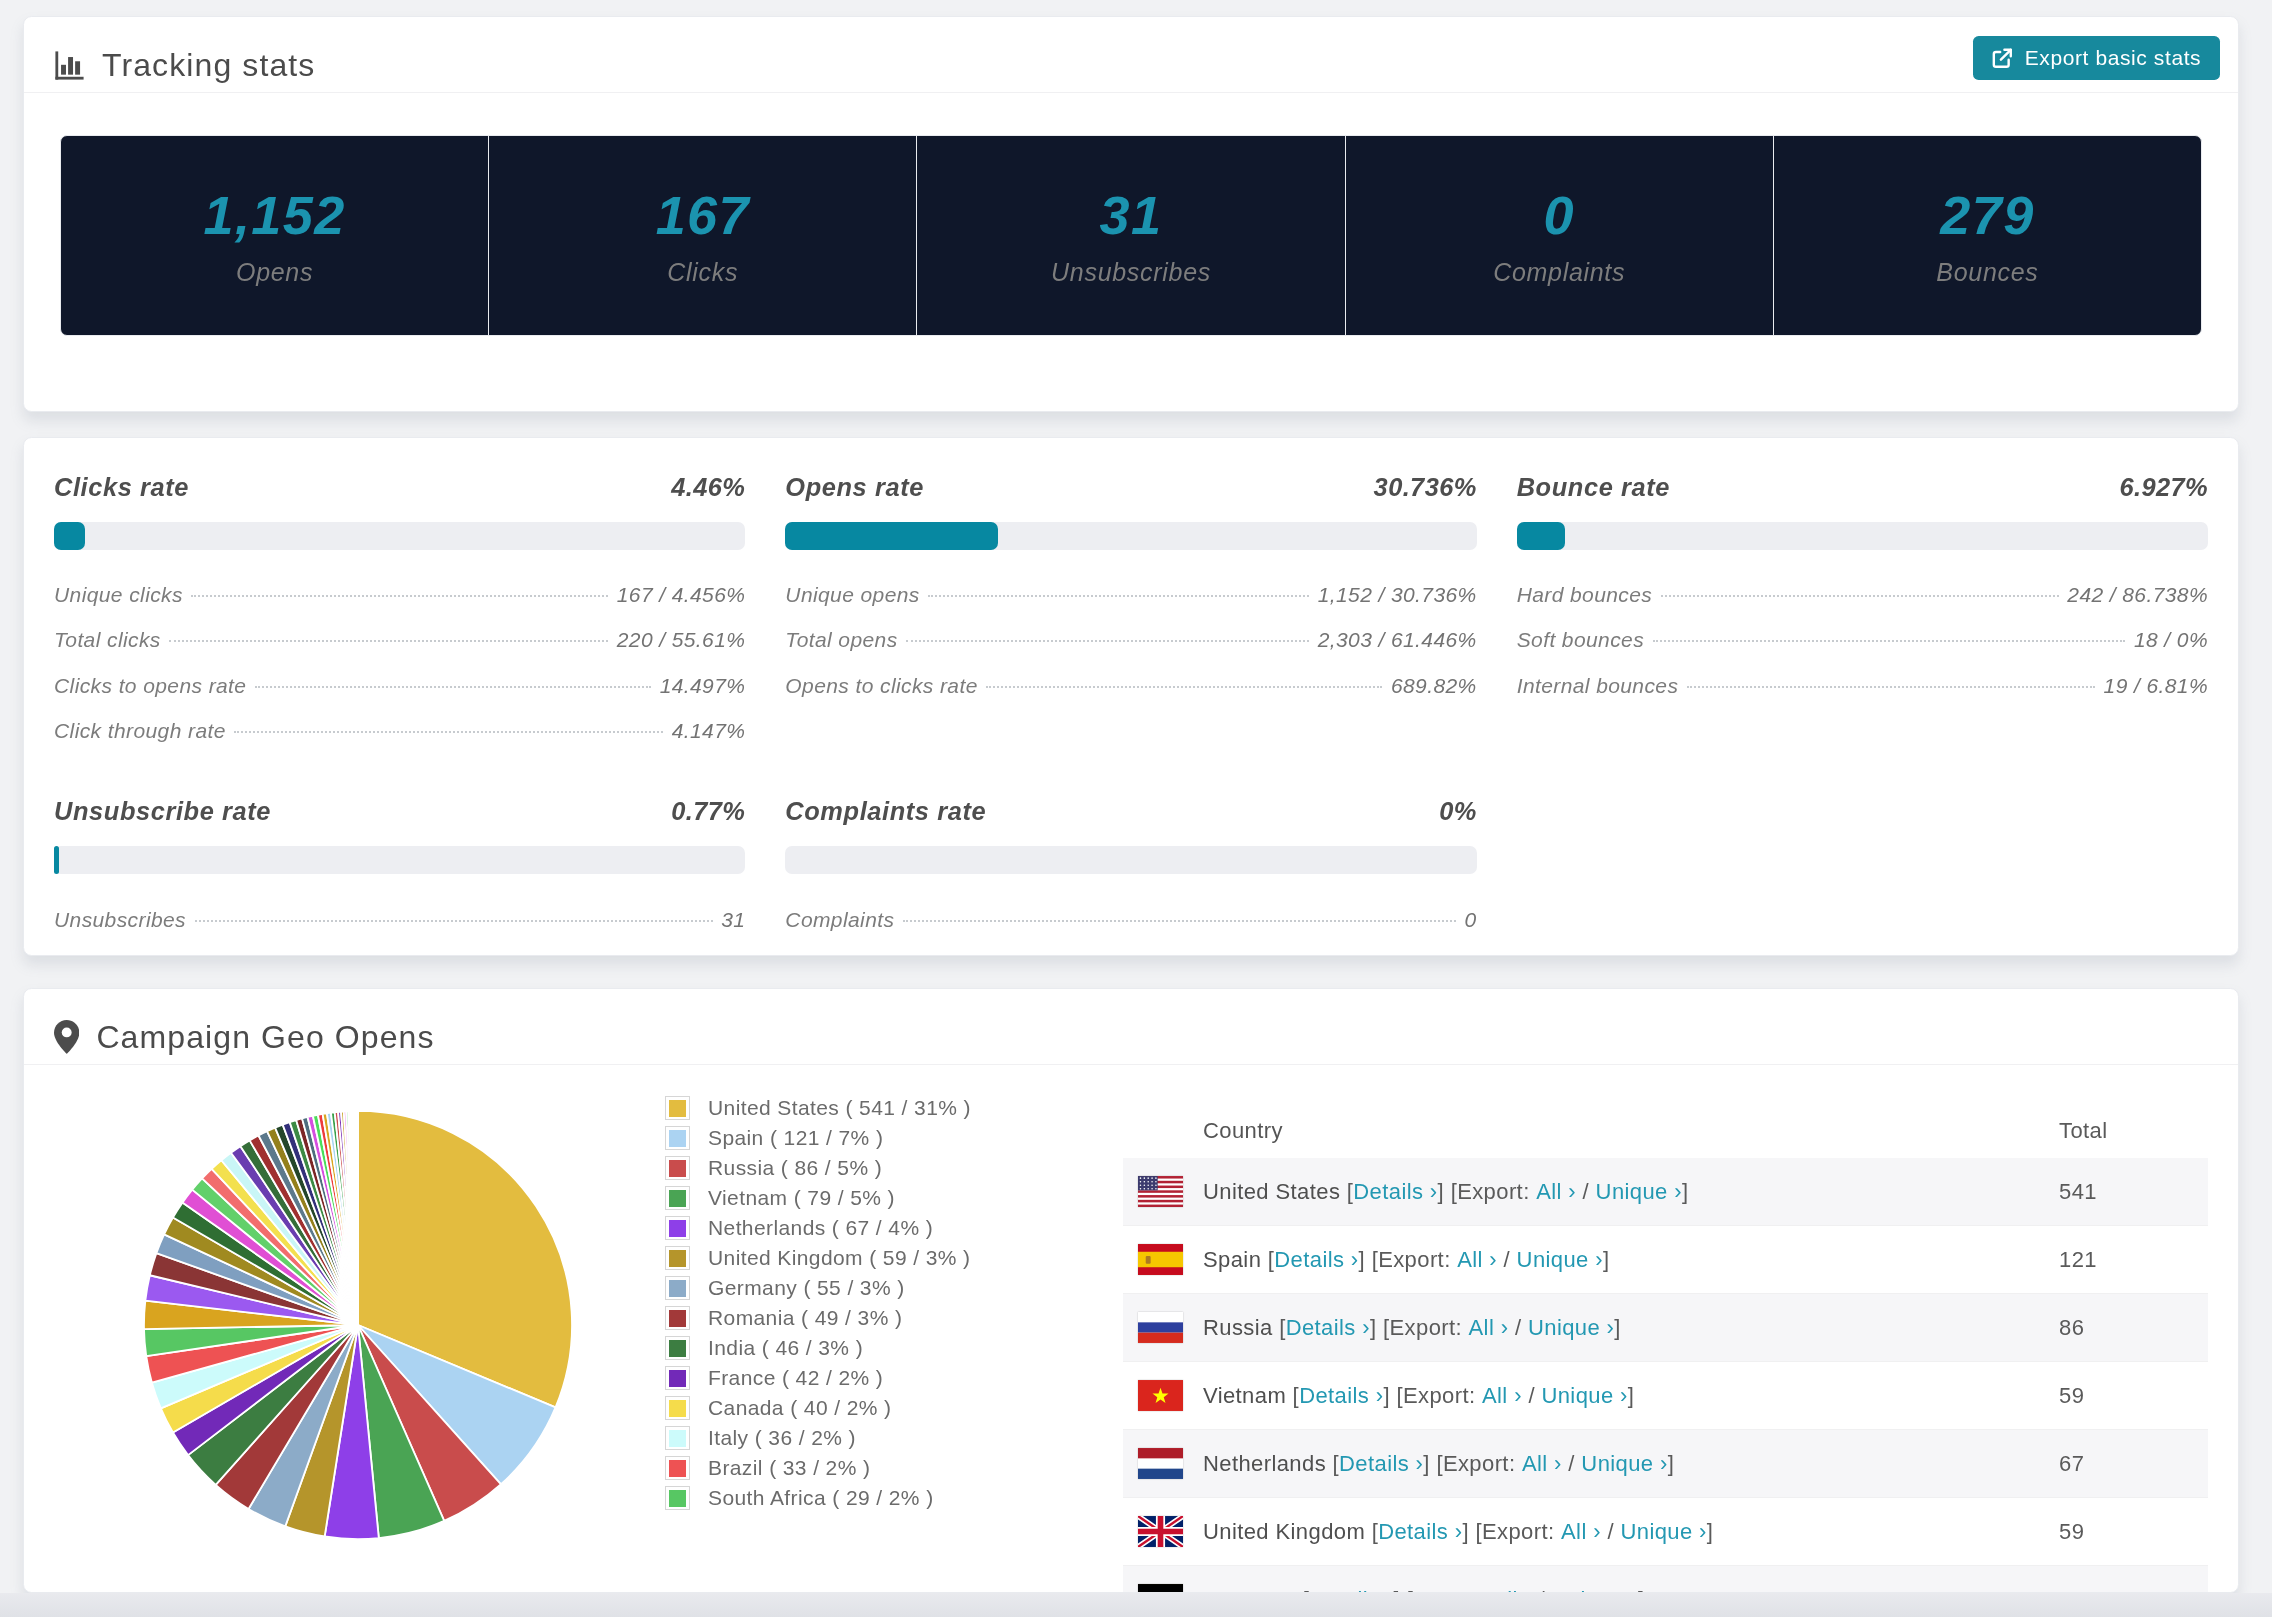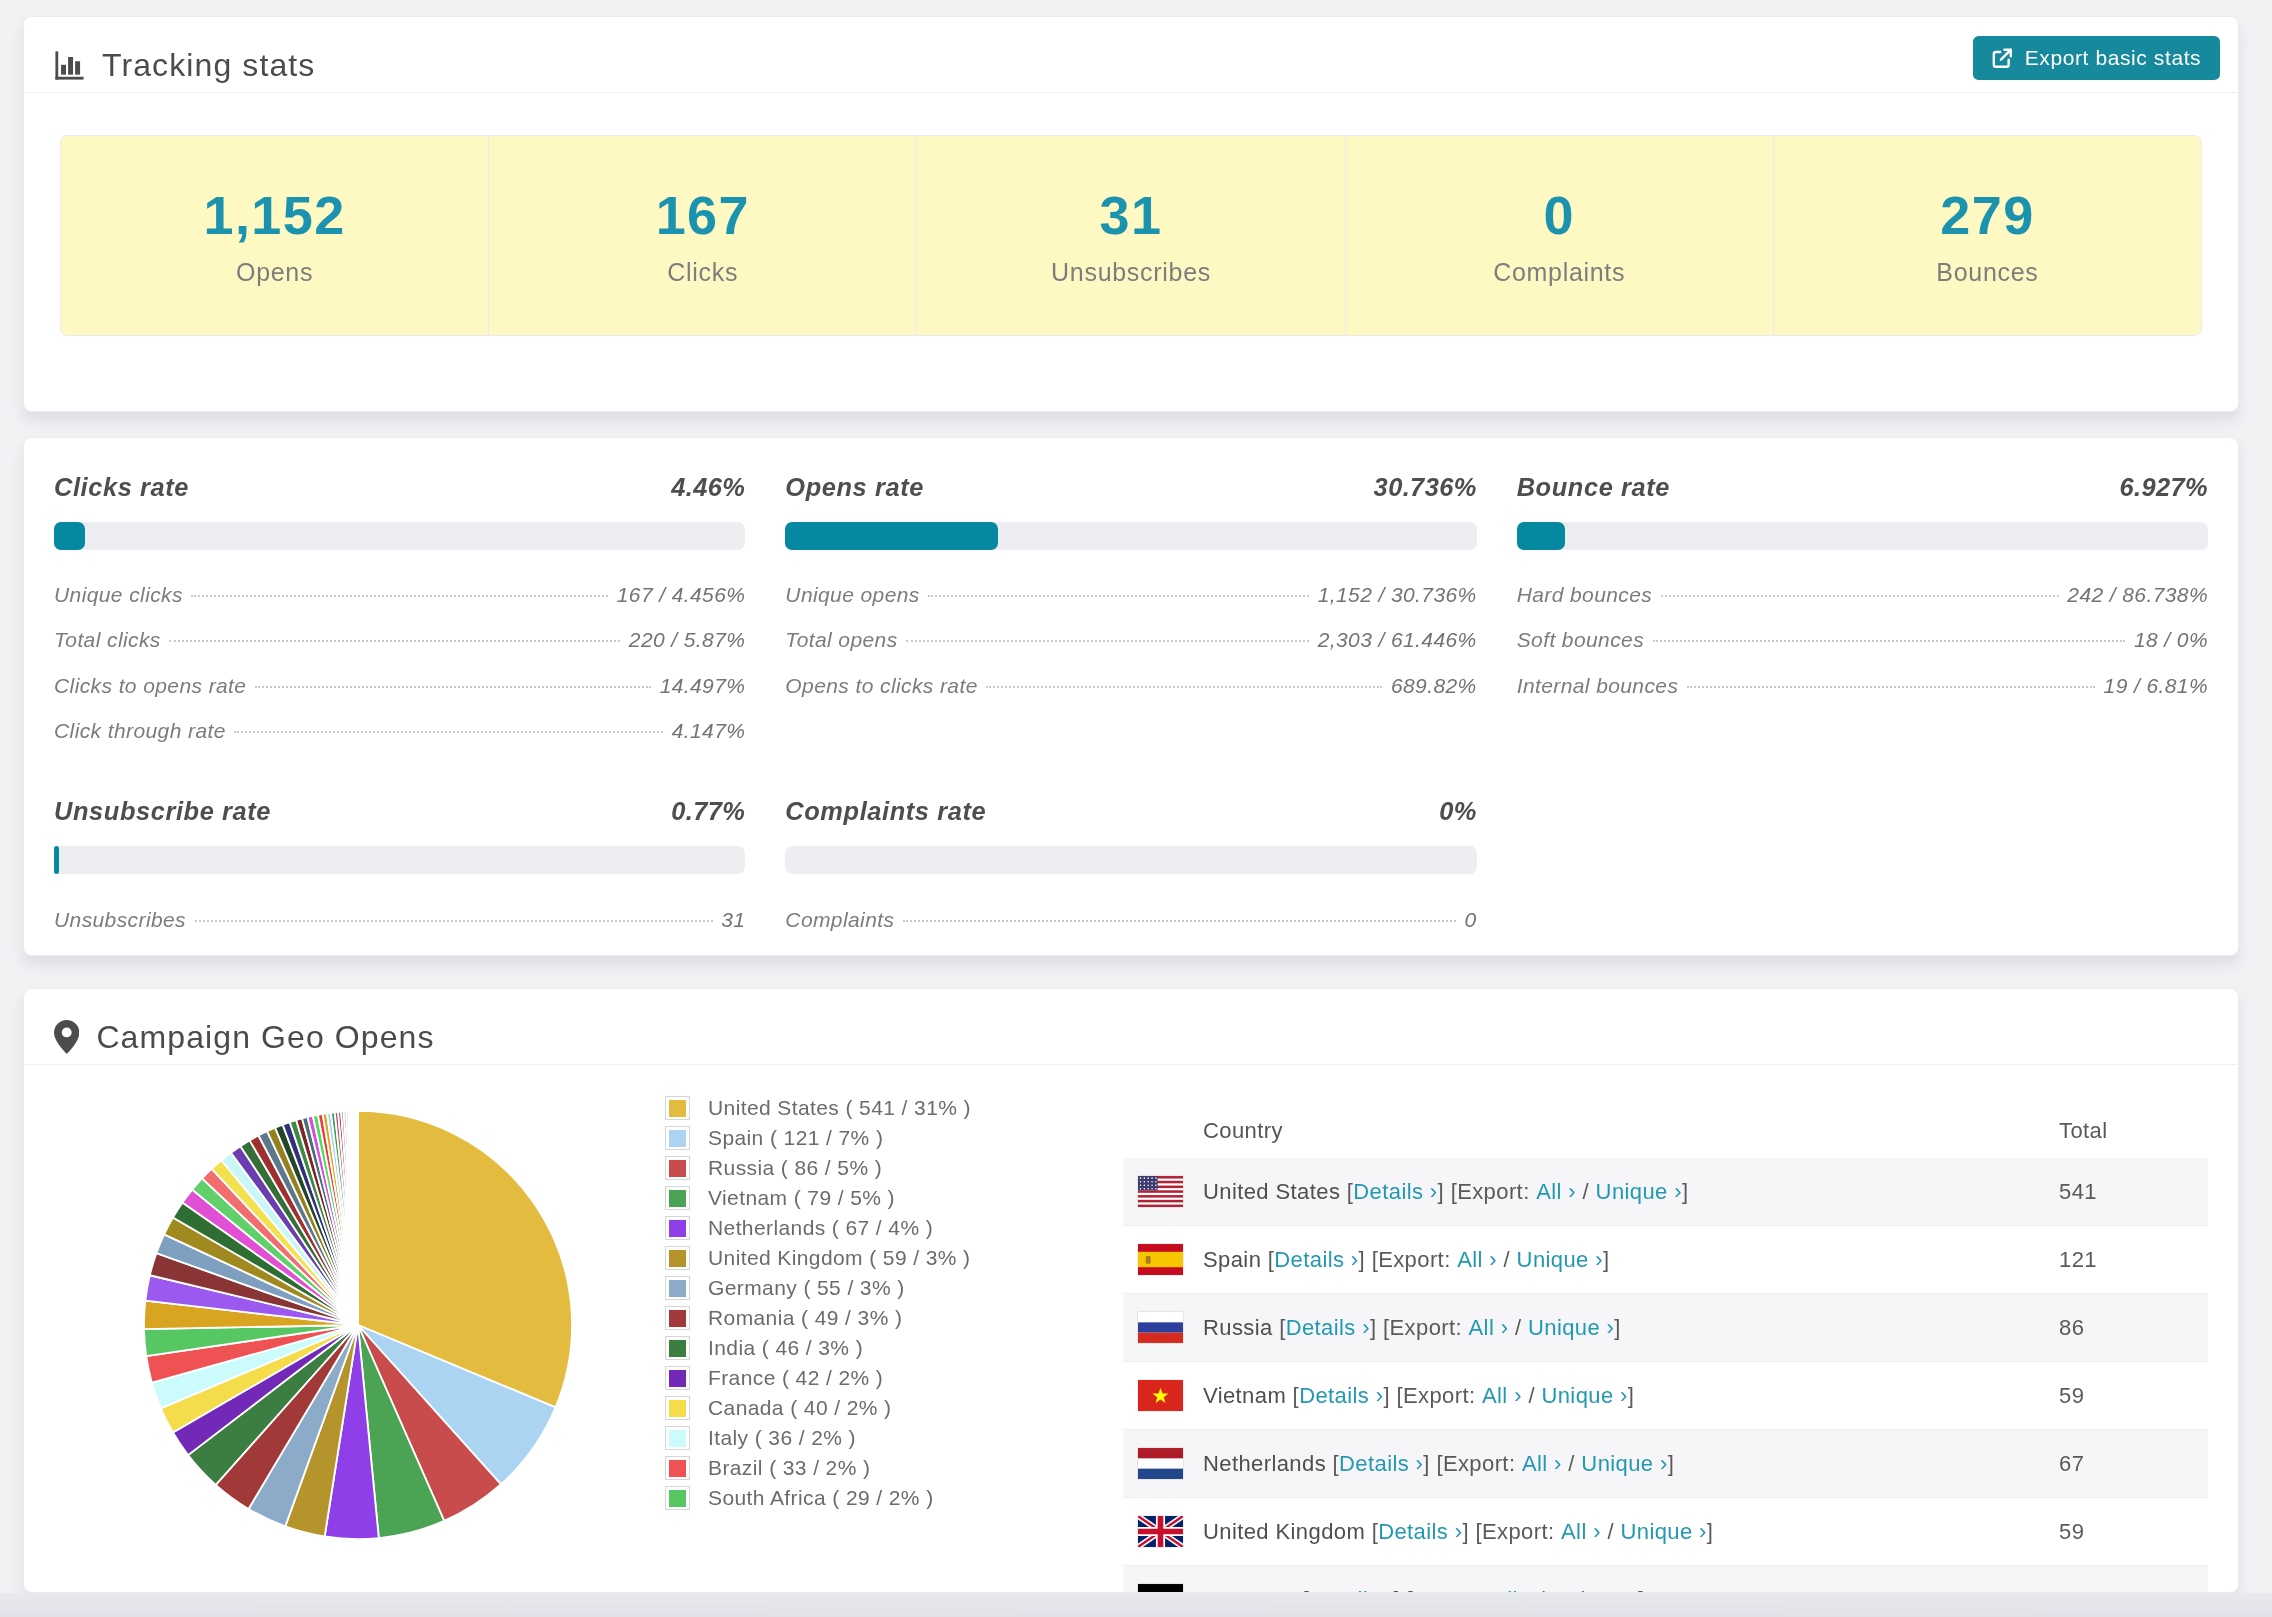--- a/index.html
+++ b/index.html
@@ -30,21 +30,21 @@
   .export-btn{
     position:absolute;right:18.4px;top:19px;height:44px;
     background:#17899d;color:#fff;border:none;border-radius:5.6px;
     font-family:inherit;font-size:21px;letter-spacing:0.6px;
     display:flex;align-items:center;gap:10.6px;padding:0 18.4px;cursor:pointer;
   }
 
   
   .stats-box{
     margin:42px 36px 0;height:201px;border:1.4px solid #e9ebef;border-radius:7px;
-    display:flex;box-sizing:border-box;background:#fef9c3;
+    display:flex;box-sizing:border-box;background:#0f172a;font-style:italic;
   }
   .stat-cell{flex:1;display:flex;flex-direction:column;align-items:center;justify-content:center;border-right:1.4px solid #e9ebef;}
   .stat-cell:last-child{border-right:none;}
   .stat-value{font-size:54px;font-weight:bold;color:#1b93af;letter-spacing:1.4px;}
   .stat-label{font-size:25px;color:#7d7d7d;margin-top:12.7px;letter-spacing:0.7px;}
 
   
   .rates-grid{display:grid;grid-template-columns:repeat(3,1fr);column-gap:40px;row-gap:44px;padding:35px 30px;font-style:italic;}
   .rate-head{display:flex;justify-content:space-between;align-items:baseline;}
   .rate-title{font-size:25.4px;font-weight:bold;color:#4e4e4e;letter-spacing:0.6px;}
@@ -142,21 +142,21 @@
           </div>
           <div class="rate-rows">
             <div class="rate-row">
               <span class="rate-row-label">Unique clicks</span>
               <span class="leader"></span>
               <span class="rate-row-value">167 / 4.456%</span>
             </div>
             <div class="rate-row">
               <span class="rate-row-label">Total clicks</span>
               <span class="leader"></span>
-              <span class="rate-row-value">220 / 5.87%</span>
+              <span class="rate-row-value">220 / 55.61%</span>
             </div>
             <div class="rate-row">
               <span class="rate-row-label">Clicks to opens rate</span>
               <span class="leader"></span>
               <span class="rate-row-value">14.497%</span>
             </div>
             <div class="rate-row">
               <span class="rate-row-label">Click through rate</span>
               <span class="leader"></span>
               <span class="rate-row-value">4.147%</span>

